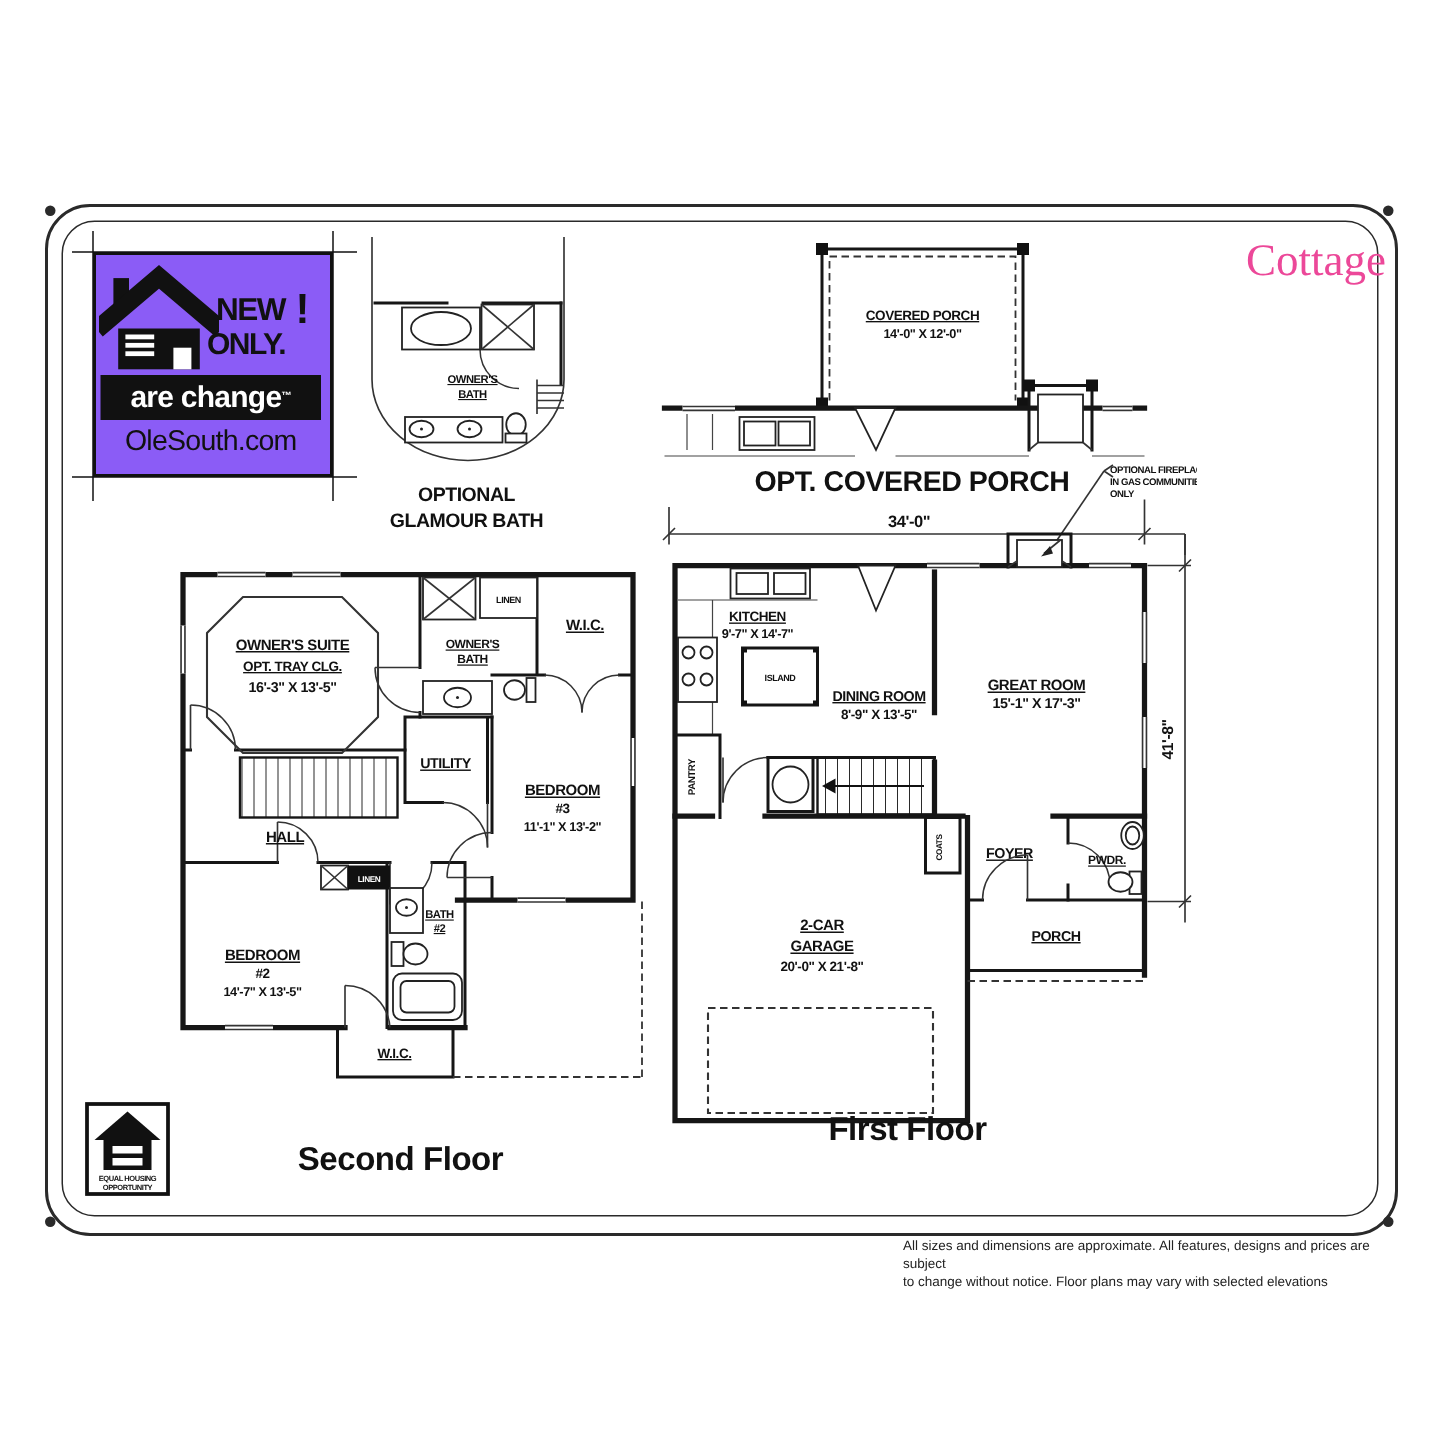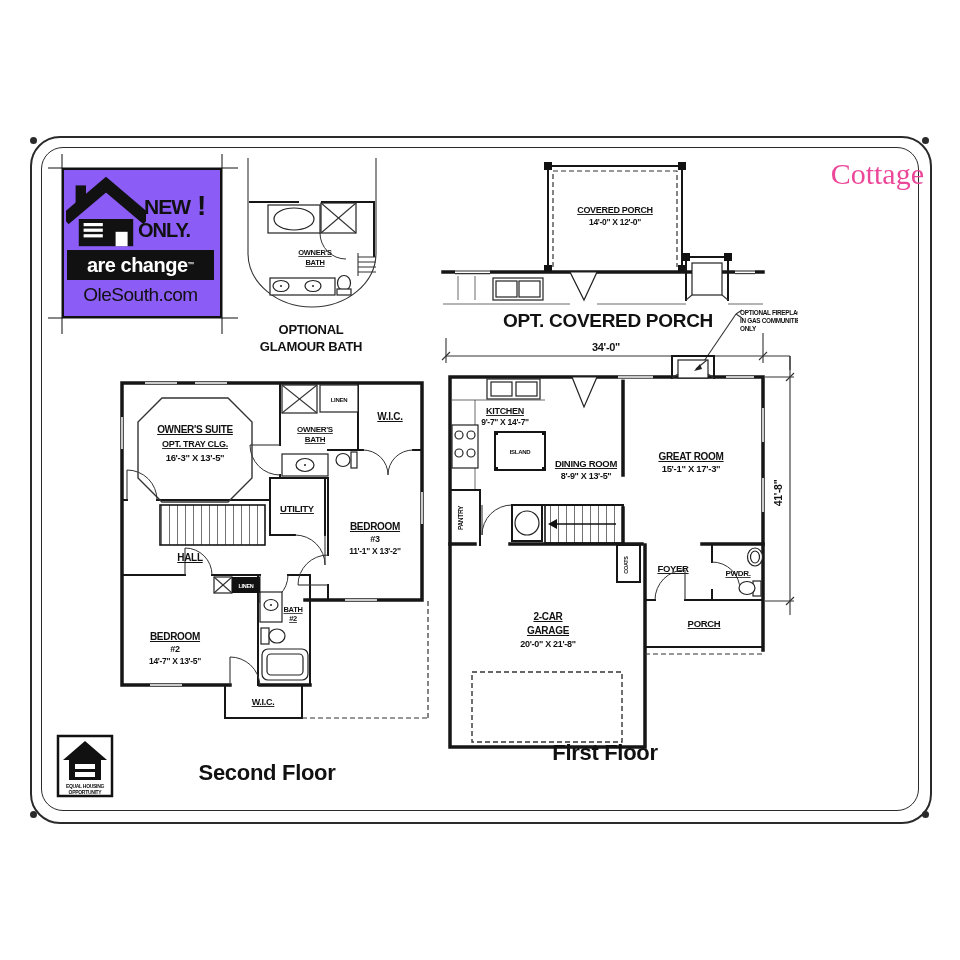--- a/index.html
+++ b/index.html
@@ -413,14 +413,18 @@
   <svg class="abs" style="left:56px;top:734px;" width="58" height="66" viewBox="0 0 58 66">
     <rect x="2" y="2" width="54" height="60" fill="#fff" stroke="#111" stroke-width="2.5"></rect>
     <polygon points="29,7 7,26 51,26" fill="#111"></polygon>
     <rect x="13" y="26" width="32" height="20" fill="#111"></rect>
     <rect x="19" y="30" width="20" height="5" fill="#fff"></rect>
     <rect x="19" y="38" width="20" height="5" fill="#fff"></rect>
     <text x="29" y="53.5" font-size="5" class="mid">EQUAL HOUSING</text>
     <text x="29" y="59.5" font-size="5" class="mid">OPPORTUNITY</text>
   </svg>
 
+  <div class="abs disclaimer">
+    <div>All sizes and dimensions are approximate. All features, designs and prices are subject</div>
+    <div>to change without notice.  Floor plans may vary with selected elevations</div>
+  </div>
 
 </div>
 
 </body></html>

